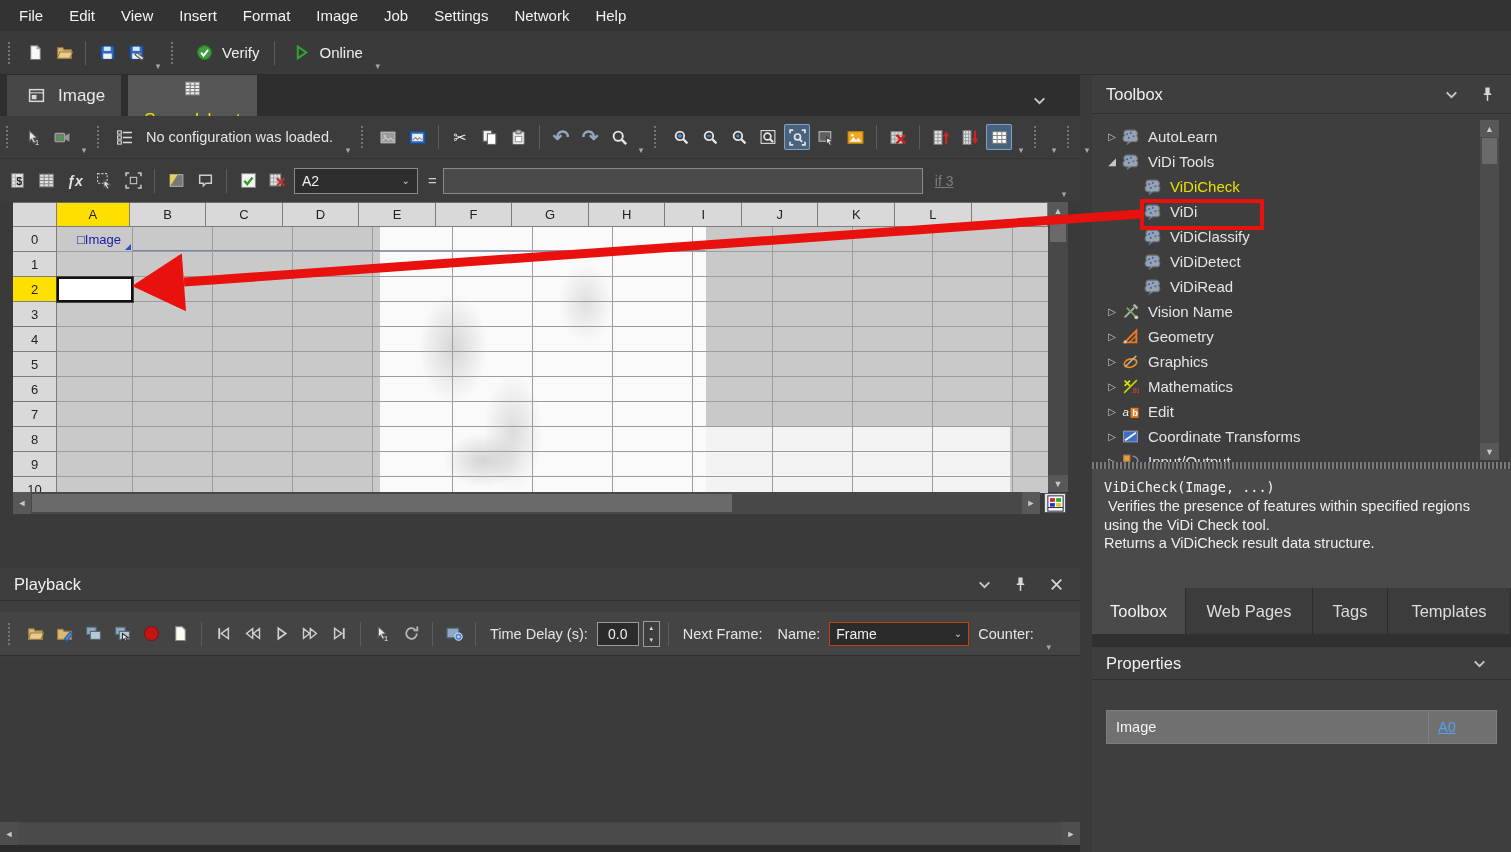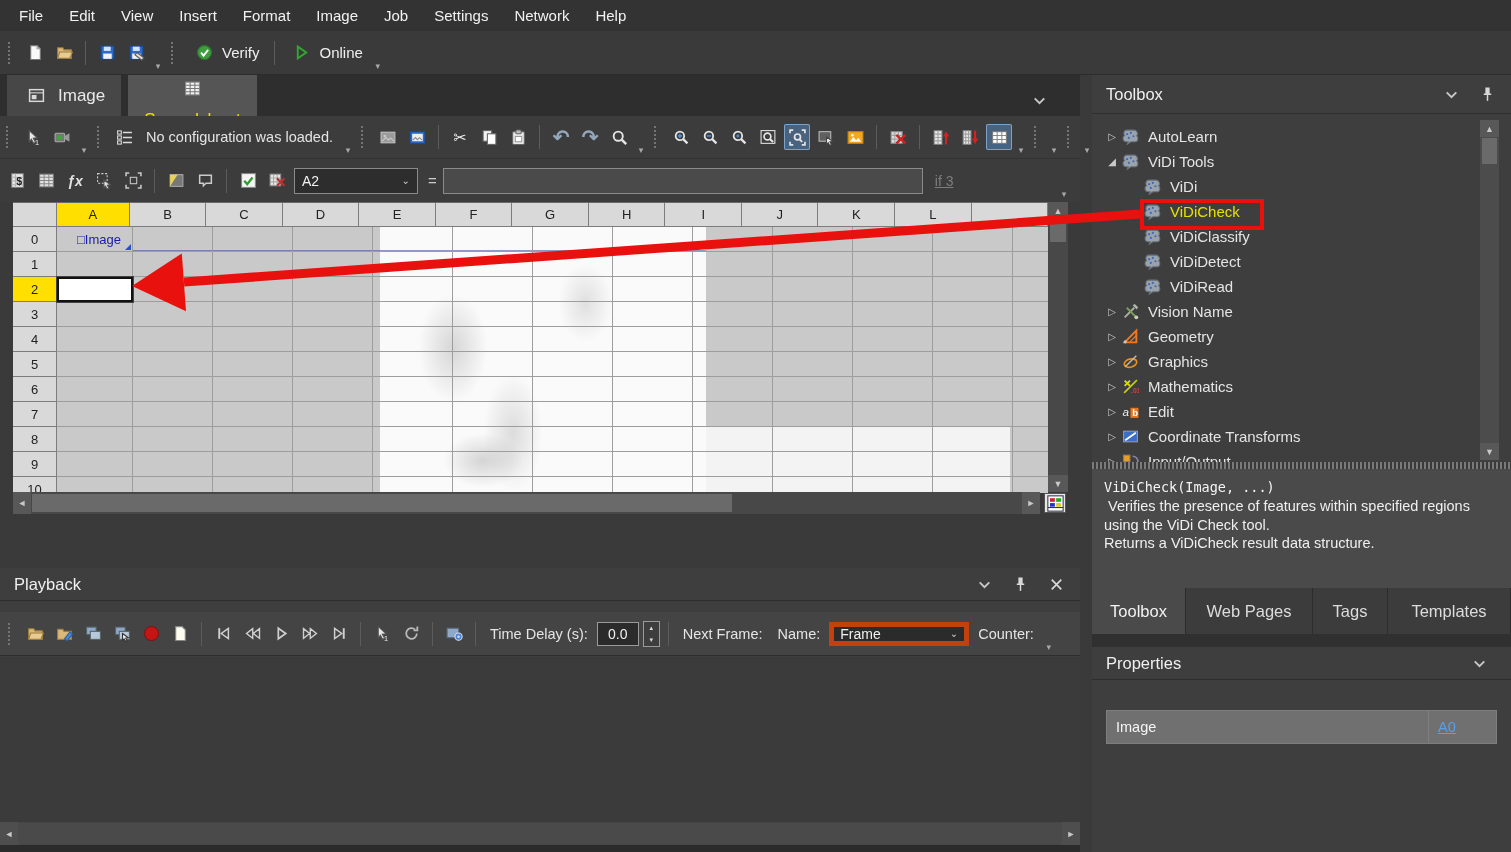--- a/index.html
+++ b/index.html
@@ -25,21 +25,21 @@
   .sep{width:1px;height:24px;background:#5c5c5c;margin:0 5px;flex:0 0 auto;}
   .dd{width:12px;color:#a8a8a8;font-size:9px;text-align:center;align-self:flex-end;padding-bottom:3px;flex:0 0 auto;}
   .tblabel{font-size:14.5px;color:#e4e4e4;margin:0 6px;flex:0 0 auto;}
   .u-arrow{color:#94a6bc;font-size:20px;line-height:18px;font-weight:bold;}
   .fx{color:#e2e2e2;font-style:italic;font-size:14px;font-weight:bold;}
   .rec{width:13px;height:13px;border-radius:50%;background:#c41414;border:1px solid #7c1010;display:inline-block;}
   .tbinput{background:#2b2b2b;border:1px solid #9a9a9a;color:#f0f0f0;font-size:14px;width:40px;height:22px;
            display:inline-flex;align-items:center;justify-content:center;flex:0 0 auto;}
   .spinner{display:inline-flex;flex-direction:column;width:15px;height:24px;border:1px solid #9a9a9a;margin-left:1px;flex:0 0 auto;}
   .spinner span{flex:1;font-size:7px;color:#ddd;text-align:center;line-height:11px;background:#3e3e3e;}
-  .tbselect{background:#2b2b2b;border:5px solid #c2410c;color:#f0f0f0;font-size:14px;width:140px;height:24px;
+  .tbselect{background:#2b2b2b;border:1px solid #c2410c;color:#f0f0f0;font-size:14px;width:140px;height:24px;
             display:inline-flex;align-items:center;padding:0 6px;box-sizing:border-box;flex:0 0 auto;}
   .tbselect .ch{margin-left:auto;color:#cccccc;font-size:10px;}
   
   #tabbar{position:absolute;left:0;top:75px;width:1080px;height:41px;background:#2e2e2e;display:flex;align-items:stretch;}
   .doctab{display:flex;align-items:center;gap:9px;padding:0 16px;margin-left:7px;font-size:17px;color:#e8e8e8;}
   .doctab.active{color:#f0e400;}
   .tab-close{font-size:14px;color:#e0e0e0;margin-left:6px;}
   #tab-chevron{position:absolute;right:28px;top:12px;}
   
   .cellref{width:124px;height:26px;background:#2d2d2d;border:1px solid #8a8a8a;display:flex;align-items:center;
@@ -862,32 +862,32 @@
         </div>
         <div class="trow child">
           <span class="exp" style="visibility: hidden;">▷</span>
           <span class="ticon"><svg viewBox="0 0 16 16" width="17" height="17">
               <path d="M5 2C3.2 2 1.8 3.4 1.8 5.1c0 .8.3 1.5.8 2C1.7 7.7 1 8.6 1 9.7 1 11.5 2.5 13 4.4 13H6l-1 2.2L8.3 13h3.2c1.9 0 3.4-1.4 3.4-3.2 0-1-.5-1.9-1.2-2.4.5-.6.8-1.3.8-2.1C14.5 3.5 12.9 2 10.9 2z" fill="#9aa3ac" stroke="#6c757e"></path>
               <circle cx="4.8" cy="5.8" r="1" fill="#3a68c0"></circle>
               <circle cx="8.3" cy="4.6" r="1" fill="#3a68c0"></circle>
               <circle cx="10.8" cy="7.8" r="1" fill="#3a68c0"></circle>
               <circle cx="6.4" cy="9.3" r="1" fill="#3a68c0"></circle>
             </svg></span>
-          <span class="tlabel">ViDi</span>
+          <span class="tlabel hl">ViDiCheck</span>
         </div>
         <div class="trow child">
           <span class="exp" style="visibility: hidden;">▷</span>
           <span class="ticon"><svg viewBox="0 0 16 16" width="17" height="17">
               <path d="M5 2C3.2 2 1.8 3.4 1.8 5.1c0 .8.3 1.5.8 2C1.7 7.7 1 8.6 1 9.7 1 11.5 2.5 13 4.4 13H6l-1 2.2L8.3 13h3.2c1.9 0 3.4-1.4 3.4-3.2 0-1-.5-1.9-1.2-2.4.5-.6.8-1.3.8-2.1C14.5 3.5 12.9 2 10.9 2z" fill="#9aa3ac" stroke="#6c757e"></path>
               <circle cx="4.8" cy="5.8" r="1" fill="#3a68c0"></circle>
               <circle cx="8.3" cy="4.6" r="1" fill="#3a68c0"></circle>
               <circle cx="10.8" cy="7.8" r="1" fill="#3a68c0"></circle>
               <circle cx="6.4" cy="9.3" r="1" fill="#3a68c0"></circle>
             </svg></span>
-          <span class="tlabel hl">ViDiCheck</span>
+          <span class="tlabel">ViDi</span>
         </div>
         <div class="trow child">
           <span class="exp" style="visibility: hidden;">▷</span>
           <span class="ticon"><svg viewBox="0 0 16 16" width="17" height="17">
               <path d="M5 2C3.2 2 1.8 3.4 1.8 5.1c0 .8.3 1.5.8 2C1.7 7.7 1 8.6 1 9.7 1 11.5 2.5 13 4.4 13H6l-1 2.2L8.3 13h3.2c1.9 0 3.4-1.4 3.4-3.2 0-1-.5-1.9-1.2-2.4.5-.6.8-1.3.8-2.1C14.5 3.5 12.9 2 10.9 2z" fill="#9aa3ac" stroke="#6c757e"></path>
               <circle cx="4.8" cy="5.8" r="1" fill="#3a68c0"></circle>
               <circle cx="8.3" cy="4.6" r="1" fill="#3a68c0"></circle>
               <circle cx="10.8" cy="7.8" r="1" fill="#3a68c0"></circle>
               <circle cx="6.4" cy="9.3" r="1" fill="#3a68c0"></circle>
             </svg></span>

